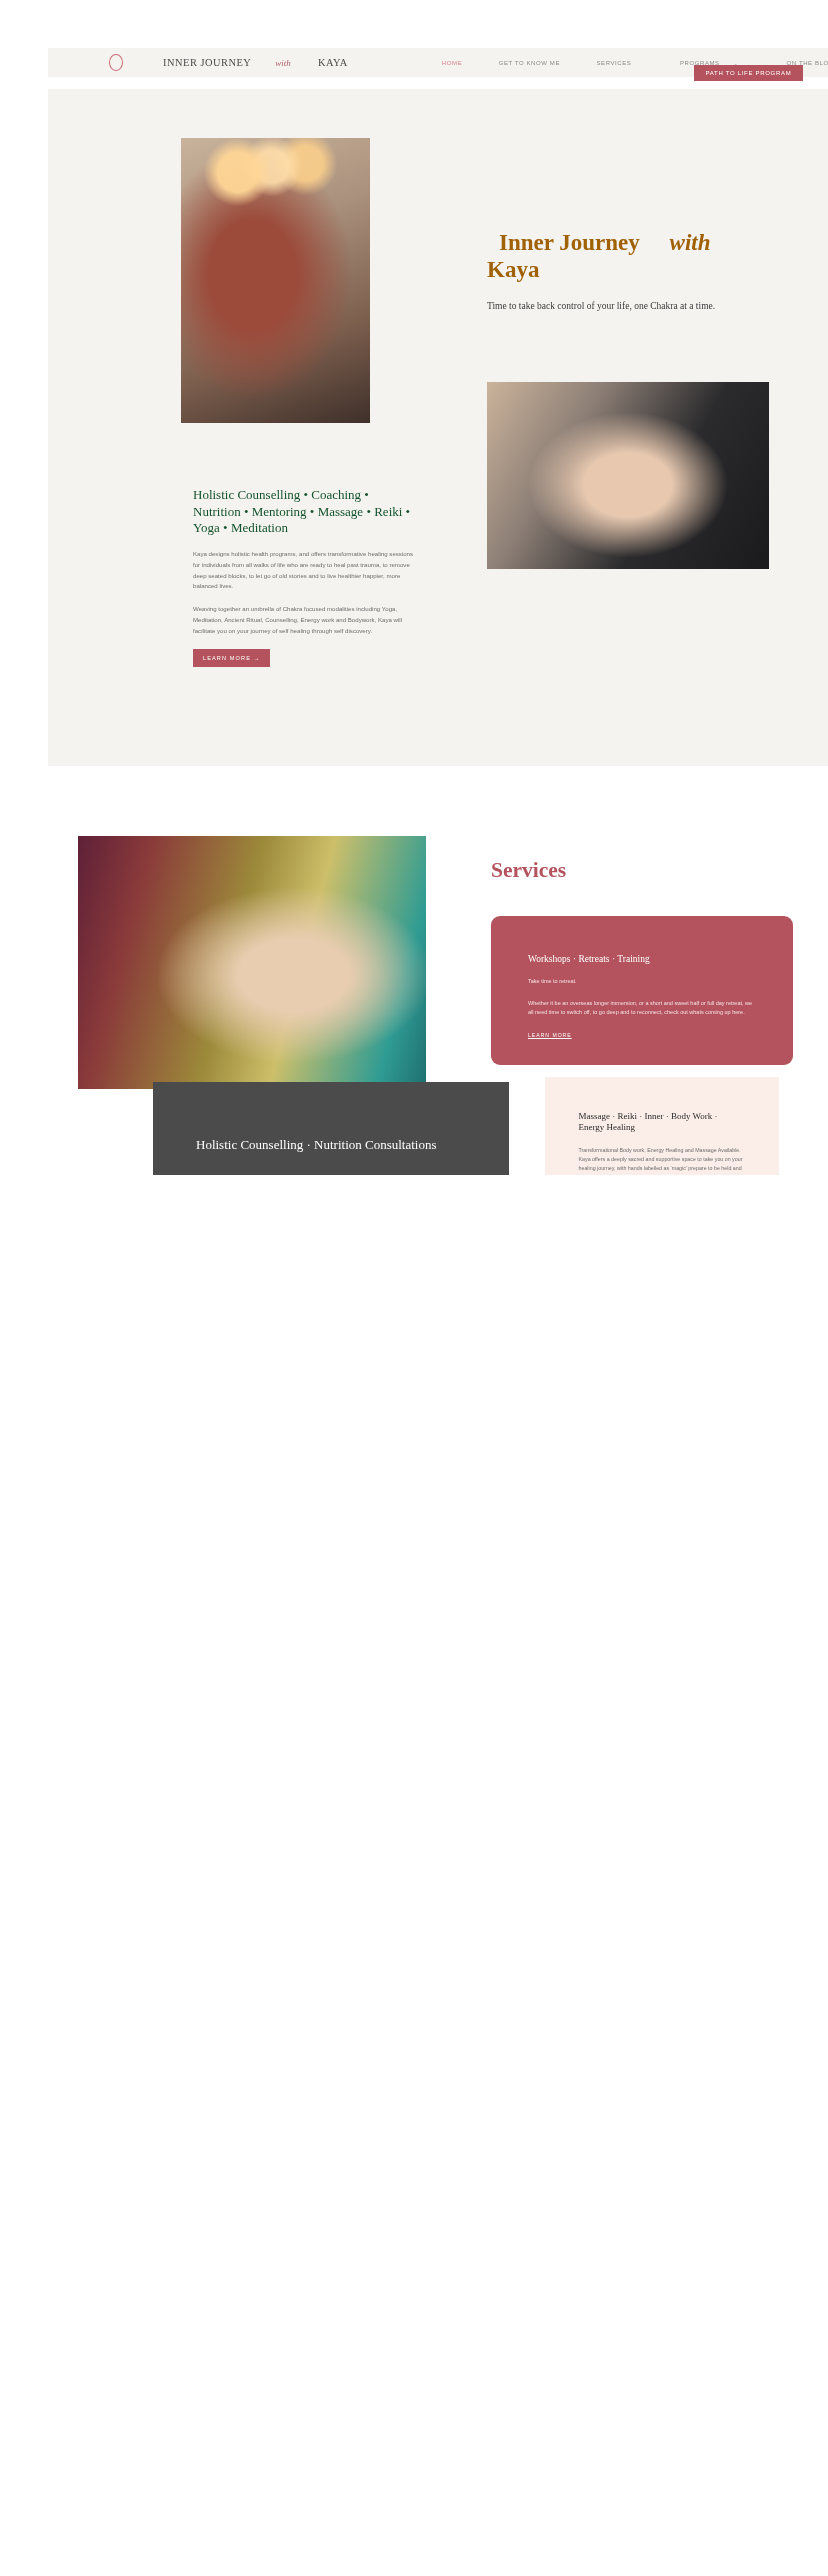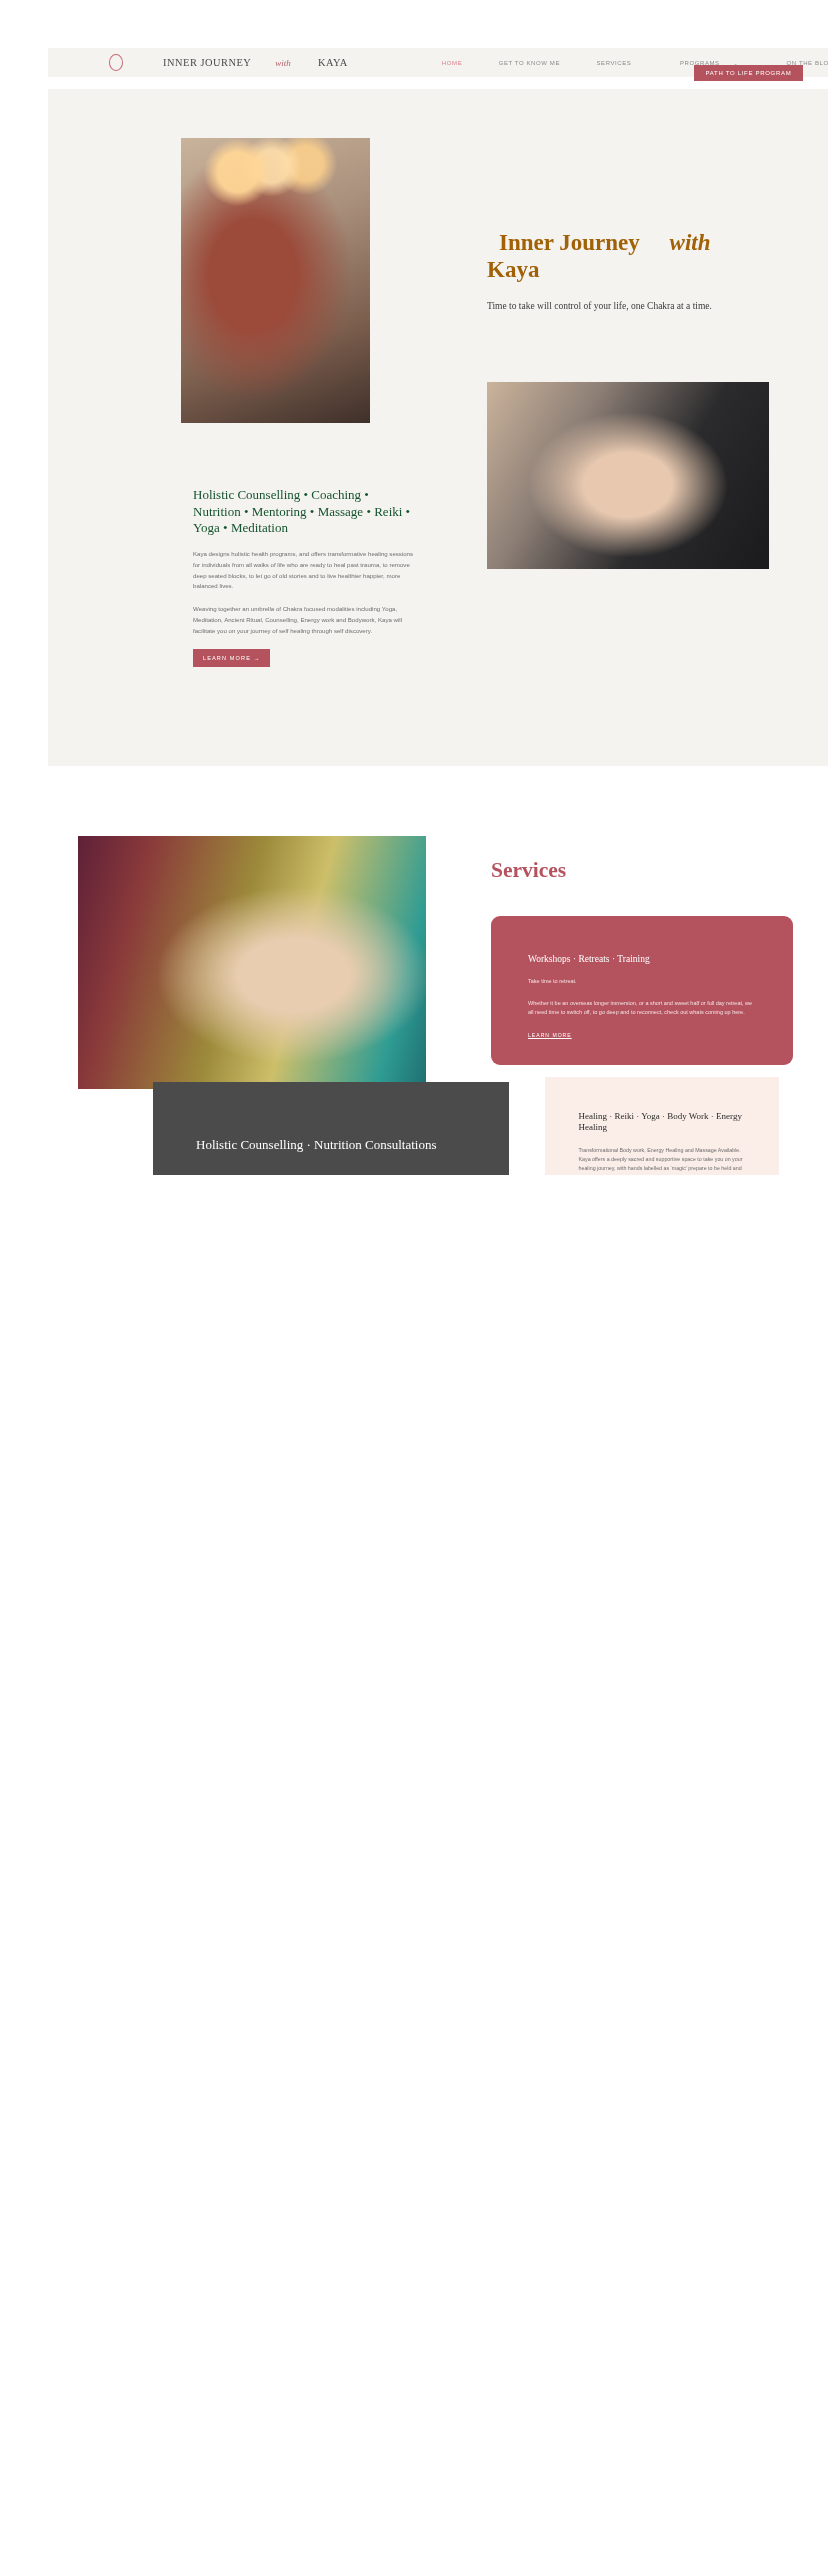--- a/index.html
+++ b/index.html
@@ -186,21 +186,21 @@
       <a href="#"><span>PROGRAMS</span><span class="caret">⌄</span></a>
       <a href="#">ON THE BLOG</a>
       <a href="#">LETS CONNECT</a>
     </nav>
     <button class="nav-cta">PATH TO LIFE PROGRAM</button>
   </div>
 
   <section class="hero">
     <div class="hero-img-main ph-portrait"></div>
     <h1 class="hero-title"><span>Inner Journey </span><em>with</em><span> Kaya</span></h1>
-    <p class="hero-sub">Time to take will control of your life, one Chakra at a time.</p>
+    <p class="hero-sub">Time to take back control of your life, one Chakra at a time.</p>
     <div class="hero-img-side ph-hands-dark"></div>
 
     <div class="intro">
       <h2>Holistic Counselling • Coaching • Nutrition • Mentoring • Massage • Reiki • Yoga • Meditation</h2>
       <p>Kaya designs holistic health programs, and offers transformative healing sessions for individuals from all walks of life who are ready to heal past trauma, to remove deep seated blocks, to let go of old stories and to live healthier happier, more balanced lives.</p>
       <p>Weaving together an umbrella of Chakra focused modalities including Yoga, Meditation, Ancient Ritual, Counselling, Energy work and Bodywork, Kaya will facilitate you on your journey of self healing through self discovery.</p>
       <a href="#" class="btn-solid">LEARN MORE →</a>
     </div>
   </section>
 
@@ -216,19 +216,19 @@
     </div>
   </section>
 
   <div class="card card-dark">
     <h3>Holistic Counselling · Nutrition Consultations</h3>
 
   </div>
 
   <div class="card card-cream">
 
-    <h3>Healing · Reiki · Yoga · Body Work · Energy Healing</h3>
+    <h3>Massage · Reiki · Inner · Body Work · Energy Healing</h3>
     <p>Transformational Body work, Energy Healing and Massage Available. Kaya offers a deeply sacred and supportive space to take you on your healing journey, with hands labelled as ‘magic’ prepare to be held and nurtured.</p>
 
   </div>
 
 </div>
 
 
 </body></html>

